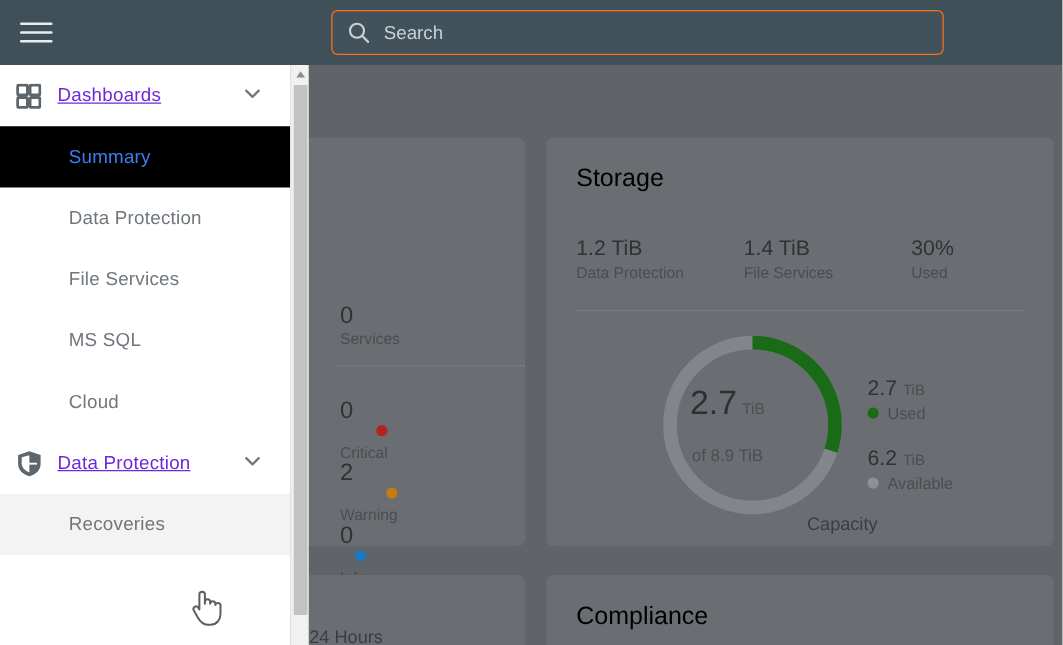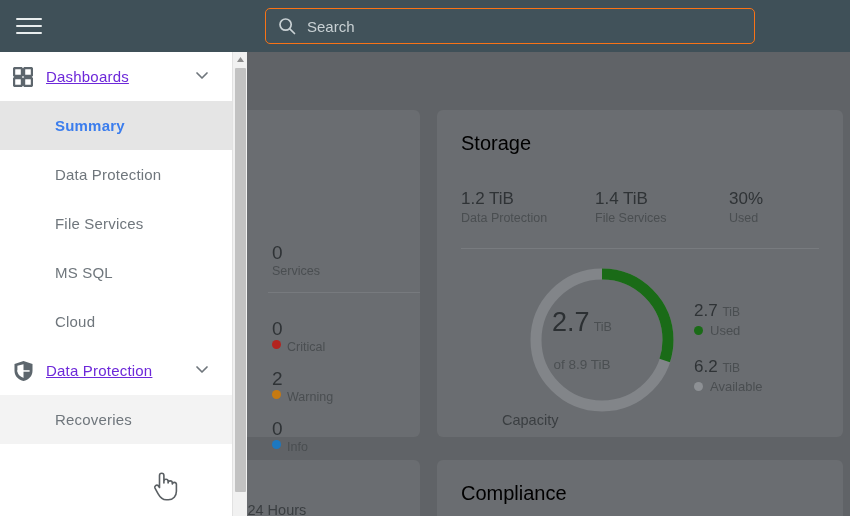--- a/index.html
+++ b/index.html
@@ -61,21 +61,21 @@
 
   
   .stat-num { font-size: 19px; color: #2f3336; line-height: 1.15; }
   .stat-lbl { font-size: 12.5px; color: #4a4e51; }
   .hc-services { position: absolute; left: 92px; top: 132px; }
   .hc-divider {
     position: absolute; left: 88px; top: 182px; width: 152px; height: 1px;
     background: #777a7e;
   }
   .alert-row { position: absolute; left: 92px; }
-  .alert-row .stat-lbl { display: flex; align-items: flex-start; gap: 6px; }
+  .alert-row .stat-lbl { display: flex; align-items: flex-end; gap: 6px; flex-direction: column; }
   .dot { width: 9px; height: 9px; border-radius: 50%; display: inline-block; }
 
   
   .activity-label {
     position: absolute; left: 36px; top: 42px;
     font-size: 14.5px; color: #3a3e41;
   }
 
   
   .st-metrics { position: absolute; left: 24px; top: 78px; display: flex; gap: 16px; }
@@ -89,21 +89,21 @@
   .donut-wrap { position: absolute; left: 65px; top: 150px; width: 200px; height: 175px; }
   .donut { position: absolute; left: 20px; top: 0; width: 160px; height: 160px; }
   .donut-center {
     position: absolute; left: 0; top: 0; width: 160px; height: 160px;
     display: flex; flex-direction: column; align-items: center; justify-content: center;
   }
   .dc-main { font-size: 27px; color: #2c3033; font-weight: 300; line-height: 1; }
   .dc-unit { font-size: 12.5px; color: #4b4f52; margin-left: 4px; }
   .dc-sub { font-size: 13.5px; color: #4b4f52; margin-top: 21px; }
   .donut-cap {
-    position: absolute; left: 0; top: 152px; width: 200px; text-align: left;
+    position: absolute; left: 0; top: 152px; width: 200px; text-align: right;
     font-size: 14.5px; color: #3a3e41;
   }
   .legend { position: absolute; left: 257px; top: 190px; }
   .legend .lg { margin-bottom: 18px; }
   .legend .v { font-size: 17px; color: #2f3336; line-height: 1.35; }
   .legend .v small { font-size: 12px; color: #4a4e51; }
   .legend .l { font-size: 13px; color: #4a4e51; display: flex; align-items: center; gap: 7px; }
 
   
   .sidebar {
@@ -116,21 +116,21 @@
     position: relative; height: 49px; display: flex; align-items: center;
     cursor: pointer;
   }
   .nav-icon {
     width: 46px; min-width: 46px; display: flex; align-items: center; justify-content: center;
   }
   .nav-label { font-size: 15px; color: #6f767c; letter-spacing: .2px; }
   .nav-item.group .nav-label { color: #6d28d9; text-decoration: underline; }
   .chev { position: absolute; right: 22px; top: 50%; transform: translateY(-50%); }
   .nav-item.sub .nav-label { margin-left: 9px; }
-  .nav-item.active { background: #e5e5e5; font-weight: bold; }
+  .nav-item.active { background: #000000; }
   .nav-item.active .nav-label { color: #3b7ded; }
   .nav-item.hover { background: #f3f3f3; }
 
   
   .sb-track {
     position: absolute; left: 232px; top: 52px; width: 15px; height: 464px;
     background: #f1f1f1; z-index: 25; border-left: 1px solid #e2e2e2;
   }
   .sb-up {
     position: absolute; left: 0; top: 0; width: 15px; height: 15px;

